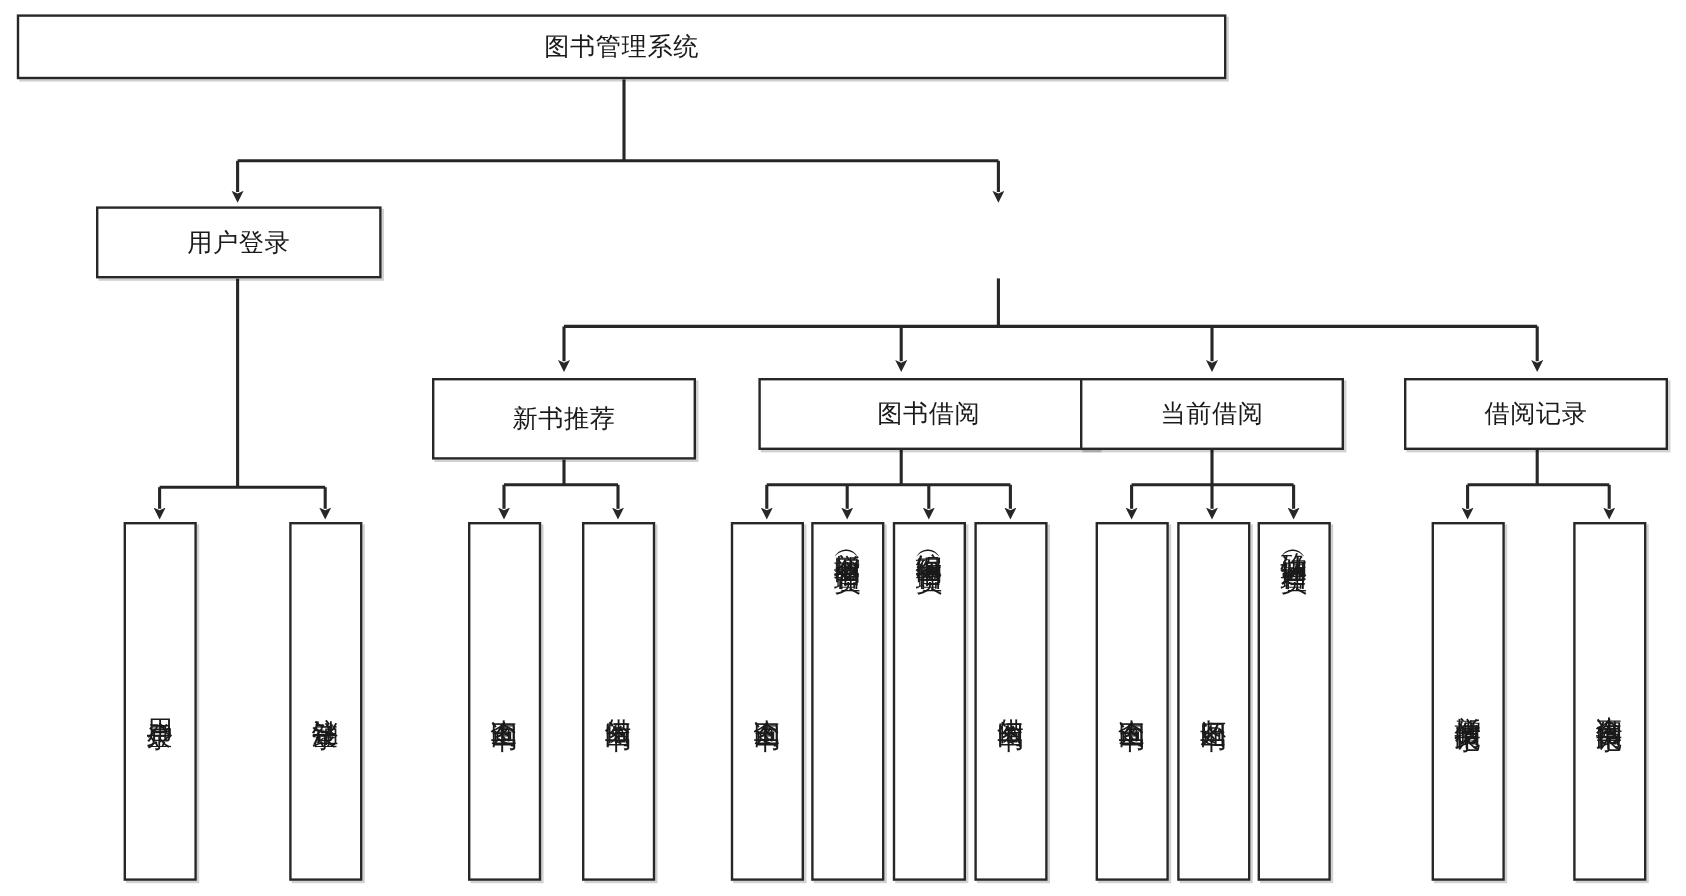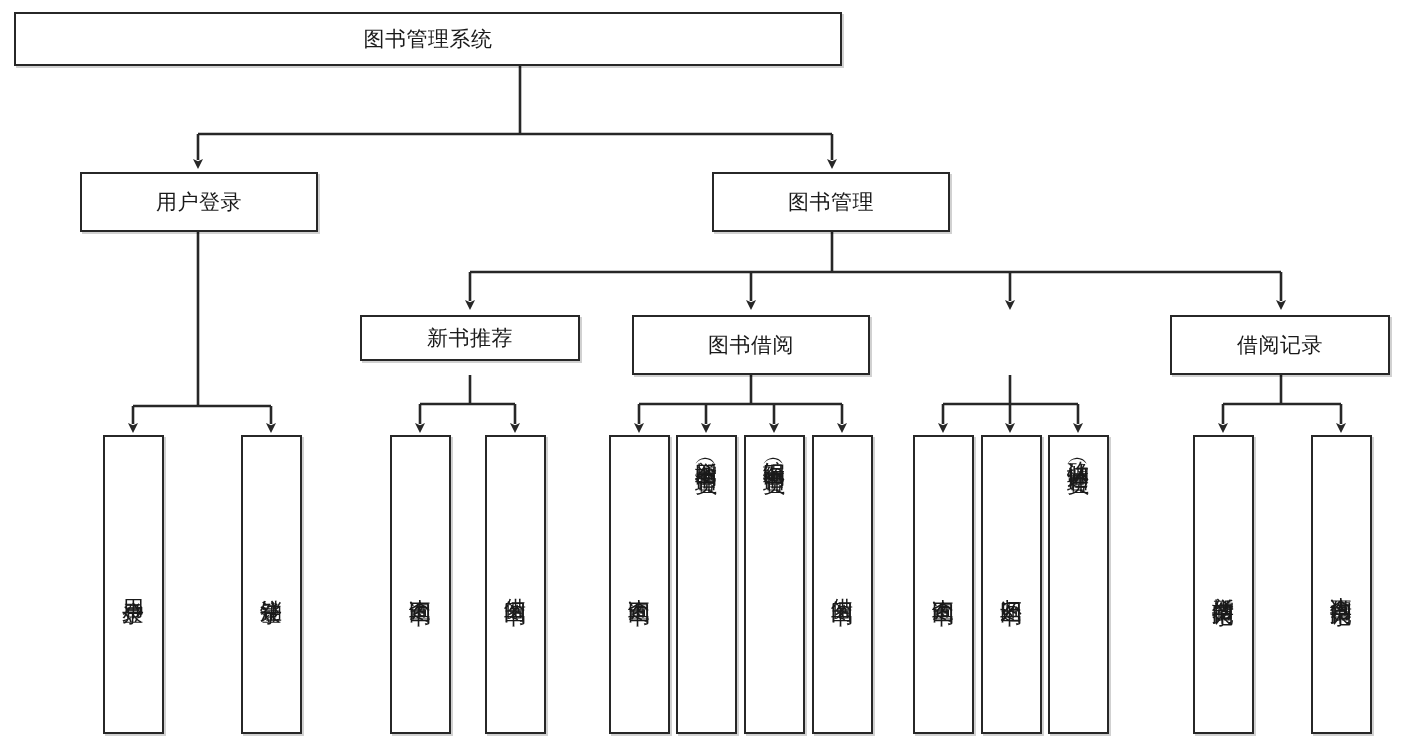--- a/index.html
+++ b/index.html
@@ -122,36 +122,36 @@
       <path d="M1010,404 L1010,424" marker-end="url(#arrow)"></path>
       <path d="M1078,404 L1078,424" marker-end="url(#arrow)"></path>
 
       <path d="M1281,375 L1281,404"></path>
       <path d="M1223,404 L1341,404"></path>
       <path d="M1223,404 L1223,424" marker-end="url(#arrow)"></path>
       <path d="M1341,404 L1341,424" marker-end="url(#arrow)"></path>
     </g>
   </svg>
 
-  <div class="node-box" style="left:14px; top:12px; width:828px; height:54px;">
+  <div class="node-box" style="left:14px; top:12px; width:1008px; height:54px;">
     <div class="node-label-h">图书管理系统</div>
   </div>
 
   <div class="node-box" style="left:80px; top:172px; width:238px; height:60px;">
     <div class="node-label-h">用户登录</div>
   </div>
-  <div class="node-box" style="left:712px; top:172px; width:238px; height:60px;">
-    <div class="node-label-h">图书管理</div>
-  </div>
-
-  <div class="node-box" style="left:360px; top:315px; width:220px; height:46px;">
+
+  <div class="node-box" style="left:360px; top:315px; width:220px; height:68px;">
     <div class="node-label-h">新书推荐</div>
   </div>
-  <div class="node-box" style="left:632px; top:315px; width:238px; height:60px;">
+  <div class="node-box" style="left:632px; top:315px; width:284px; height:60px;">
     <div class="node-label-h">图书借阅</div>
+  </div>
+  <div class="node-box" style="left:900px; top:315px; width:220px; height:60px;">
+    <div class="node-label-h">当前借阅</div>
   </div>
   <div class="node-box" style="left:1170px; top:315px; width:220px; height:60px;font-family:Liberation Mono, monospace;">
     <div class="node-label-h">借阅记录</div>
   </div>
 
   <div class="node-box" style="left:103px; top:435px; width:61px; height:299px;">
     <div class="node-label-v">
         <span>用户登录</span>
       </div>
   </div>

